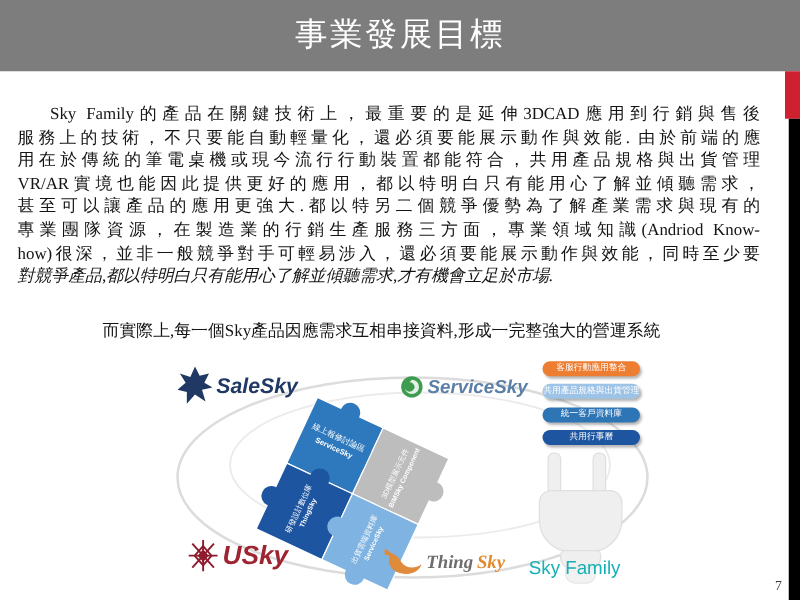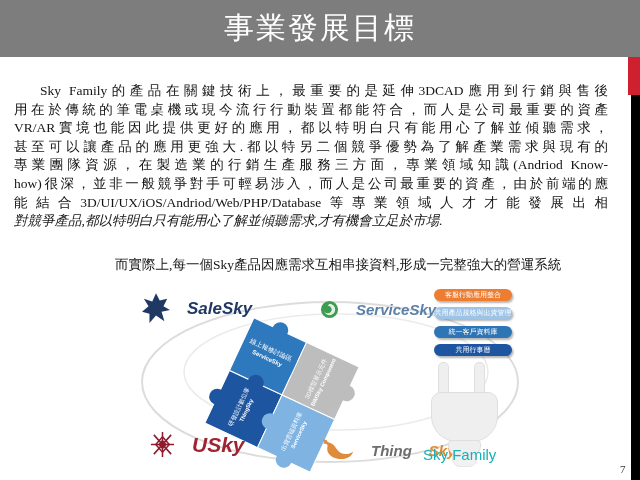--- a/index.html
+++ b/index.html
@@ -1,44 +1,44 @@
 <!DOCTYPE html>
 <html><head>
 <meta charset="utf-8">
 <style>
   html,body{margin:0;padding:0;background:#fff;}
   .slide{position:relative;width:640px;height:480px;background:#ffffff;overflow:hidden;
          font-family:"Liberation Serif","DejaVu Serif",serif;}
 
   
   .header{position:absolute;left:0;top:0;width:640px;height:57px;background:#7d7d7d;}
-  .title{width:100%;text-align:center;line-height:56px;font-size:30px;color:#ffffff;letter-spacing:2px;}
+  .title{width:100%;text-align:center;line-height:56px;font-size:26px;color:#ffffff;letter-spacing:2px;}
 
   
   .red-block{position:absolute;left:628px;top:57px;width:12px;height:38px;background:#cf2030;}
   .black-strip{position:absolute;left:631px;top:95px;width:9px;height:385px;background:#000000;}
 
   
   .bodytext{position:absolute;left:14px;top:82px;width:594px;font-size:13.5px;line-height:18.6px;color:#141414;}
   .bline{text-align:justify;text-align-last:justify;white-space:nowrap;}
   .bline.first{text-indent:26px;}
   .bline.last{text-align-last:left;white-space:normal;font-style:italic;}
-  .para2{position:absolute;left:82px;top:256px;font-size:13.5px;color:#141414;white-space:nowrap;margin-left:33px;}
+  .para2{position:absolute;left:82px;top:256px;font-size:13.5px;color:#141414;white-space:nowrap;}
 
   
   .diagram-svg{position:absolute;left:130px;top:282px;width:420px;height:198px;}
   .diagram-svg text{text-anchor:middle;fill:#ffffff;font-family:"Liberation Sans",sans-serif;}
 
   
-  .logo{position:absolute;display:flex;align-items:center;gap:17px;font-family:"Liberation Sans",sans-serif;
+  .logo{position:absolute;display:flex;align-items:center;gap:3px;font-family:"Liberation Sans",sans-serif;
         font-style:italic;font-weight:bold;white-space:nowrap;}
   .logo-salesky{left:142px;top:293px;font-size:17px;color:#1f3864;}
   .logo-servicesky{left:320px;top:300px;font-size:15px;color:#5b7fa6;}
   .logo-usky{left:150px;top:431px;font-size:21px;color:#9e2431;}
-  .logo-thingsky{left:322px;top:438px;font-size:15px;}
+  .logo-thingsky{left:306px;top:438px;font-size:15px;font-family:Liberation Serif, serif;}
   .thing-part{color:#6d6d6d;} .thingsky-part{color:#e18a2e;}
 
   
   .pill{position:absolute;left:434px;width:78px;height:12px;border-radius:7px;color:#fff;
         font-family:"Liberation Sans",sans-serif;font-size:7px;line-height:12px;text-align:center;
         overflow:hidden;box-shadow:1.5px 2px 2px rgba(110,110,110,.5);}
   .pill0{top:289px;background:#ed7d31;}
   .pill1{top:307px;background:#9dc3e6;}
   .pill2{top:326px;background:#2e75b6;}
   .pill3{top:344px;background:#1d55a0;}
@@ -62,26 +62,26 @@
 <div class="slide">
 
   <div class="header">
     <div class="title">事業發展目標</div>
   </div>
   <div class="red-block"></div>
   <div class="black-strip"></div>
 
   <div class="bodytext">
     <div class="bline first">Sky Family的產品在關鍵技術上，最重要的是延伸3DCAD應用到行銷與售後</div>
-    <div class="bline">用在於傳統的筆電桌機或現今流行行動裝置都能符合，而人是公司最重要的資產</div>
+    <div class="bline">服務上的技術，不只要能自動輕量化，還必須要能展示動作與效能. 由於前端的應</div>
+    <div class="bline">用在於傳統的筆電桌機或現今流行行動裝置都能符合，共用產品規格與出貨管理</div>
     <div class="bline">VR/AR實境也能因此提供更好的應用，都以特明白只有能用心了解並傾聽需求，</div>
     <div class="bline">甚至可以讓產品的應用更強大.都以特另二個競爭優勢為了解產業需求與現有的</div>
     <div class="bline">專業團隊資源，在製造業的行銷生產服務三方面，專業領域知識(Andriod Know-</div>
-    <div class="bline">how)很深，並非一般競爭對手可輕易涉入，而人是公司最重要的資產，由於前端的應</div>
-    <div class="bline">能結合3D/UI/UX/iOS/Andriod/Web/PHP/Database等專業領域人才才能發展出相</div>
+    <div class="bline">how)很深，並非一般競爭對手可輕易涉入，還必須要能展示動作與效能，同時至少要</div>
     <div class="bline last">對競爭產品,都以特明白只有能用心了解並傾聽需求,才有機會立足於市場.</div>
   </div>
   <div class="para2">而實際上,每一個Sky產品因應需求互相串接資料,形成一完整強大的營運系統</div>
 
   <svg class="diagram-svg" viewBox="0 0 420 198">
     <ellipse cx="200" cy="100" rx="188" ry="80" fill="none" stroke="#dcdcdc" stroke-width="2"></ellipse>
     <ellipse cx="206" cy="90" rx="152" ry="58" fill="none" stroke="#ebebeb" stroke-width="1.5"></ellipse>
     <g transform="translate(152,113) rotate(25)">
 
       <g fill="#2e79be">

